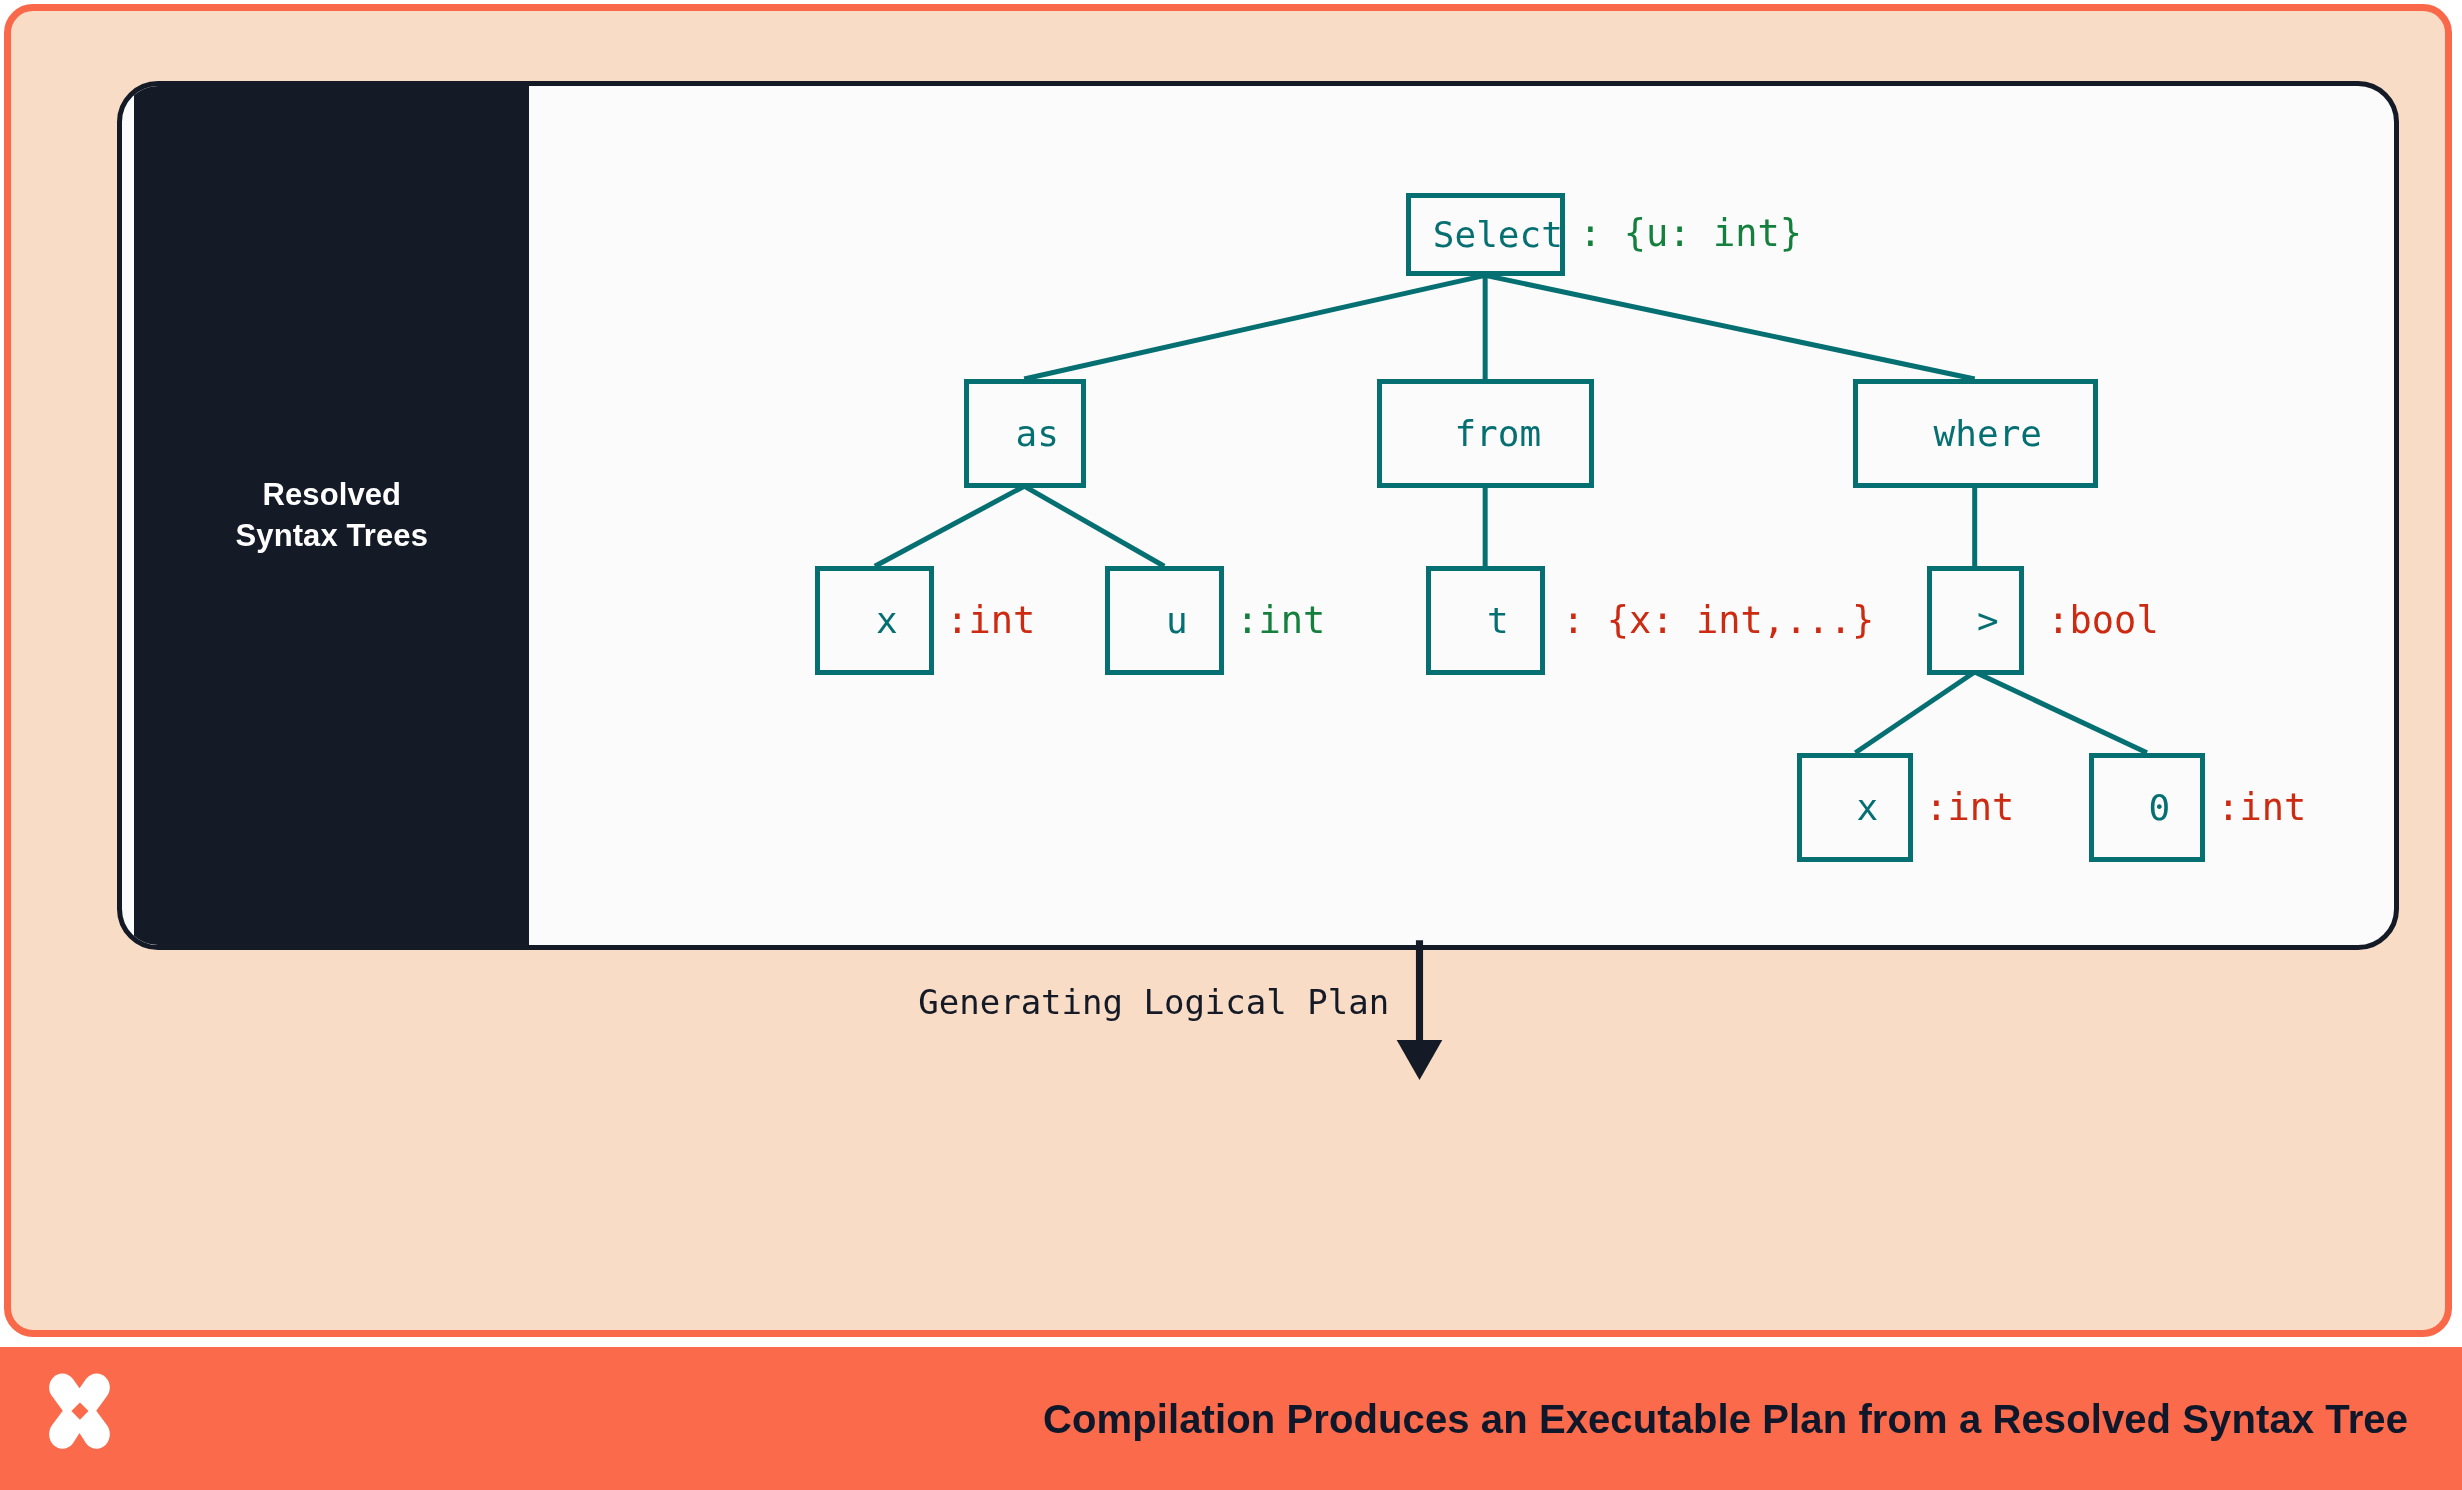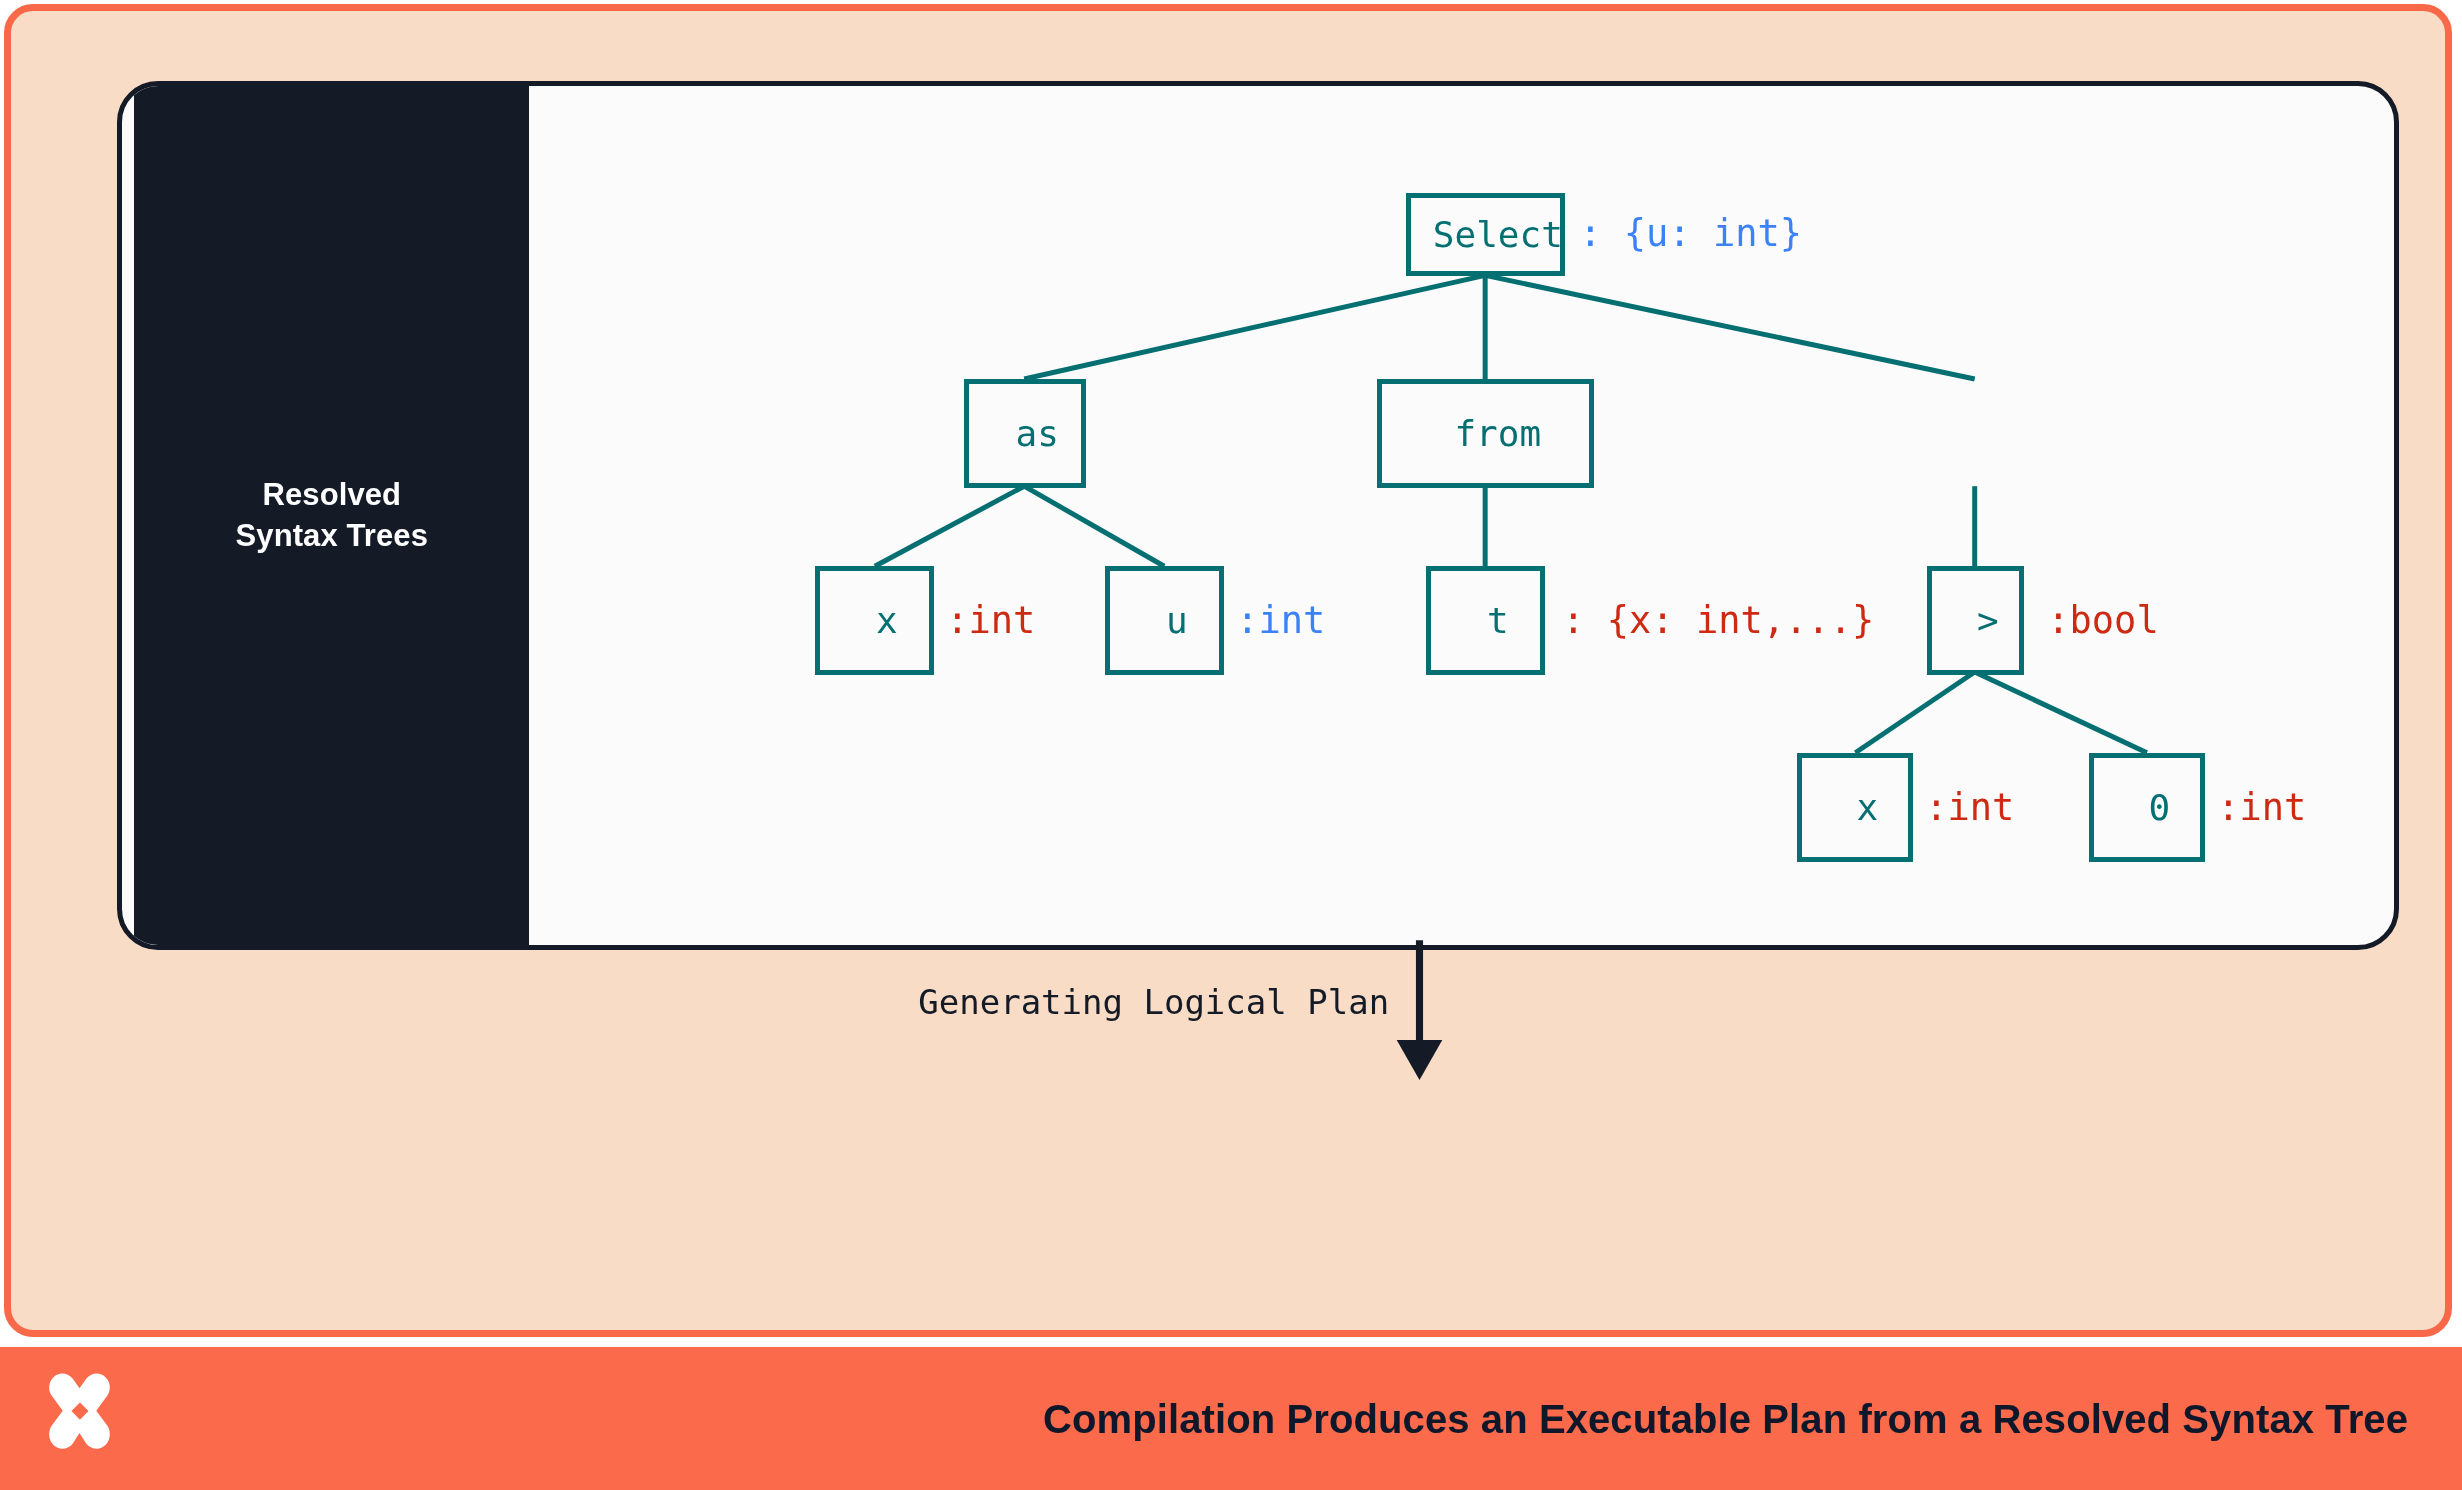--- a/index.html
+++ b/index.html
@@ -112,21 +112,21 @@
     padding-left: 24px;
   }
   .annot {
     position: absolute;
     font-family: "DejaVu Sans Mono", monospace;
     font-size: 37px;
     line-height: 1;
     white-space: nowrap;
     z-index: 3;
   }
-  .annot.dark { color: #3b82f6; }
+  .annot.dark { color: #15803d; }
   .annot.red  { color: #CD2A12; }
 
   
   .arrow-label {
     position: absolute;
     left: 907px;
     top: 971px;
     font-family: "DejaVu Sans Mono", monospace;
     font-size: 34px;
     color: #141A26;
@@ -230,20 +230,23 @@
         <div class="annot dark" style="left:1062px; top:129px;">: {u: int}</div>
 
         <div class="node" style="left:447px; top:293px; width:122px; height:109px;">
           <span>as</span>
         </div>
 
         <div class="node" style="left:860px; top:293px; width:217px; height:109px;">
           <span>from</span>
         </div>
 
+        <div class="node" style="left:1336px; top:293px; width:245px; height:109px;">
+          <span>where</span>
+        </div>
 
         <div class="node" style="left:298px; top:480px; width:119px; height:109px;">
           <span>x</span>
         </div>
         <div class="annot red" style="left:429px; top:516px;">:int</div>
 
         <div class="node" style="left:588px; top:480px; width:119px; height:109px;">
           <span>u</span>
         </div>
         <div class="annot dark" style="left:719px; top:516px;">:int</div>

